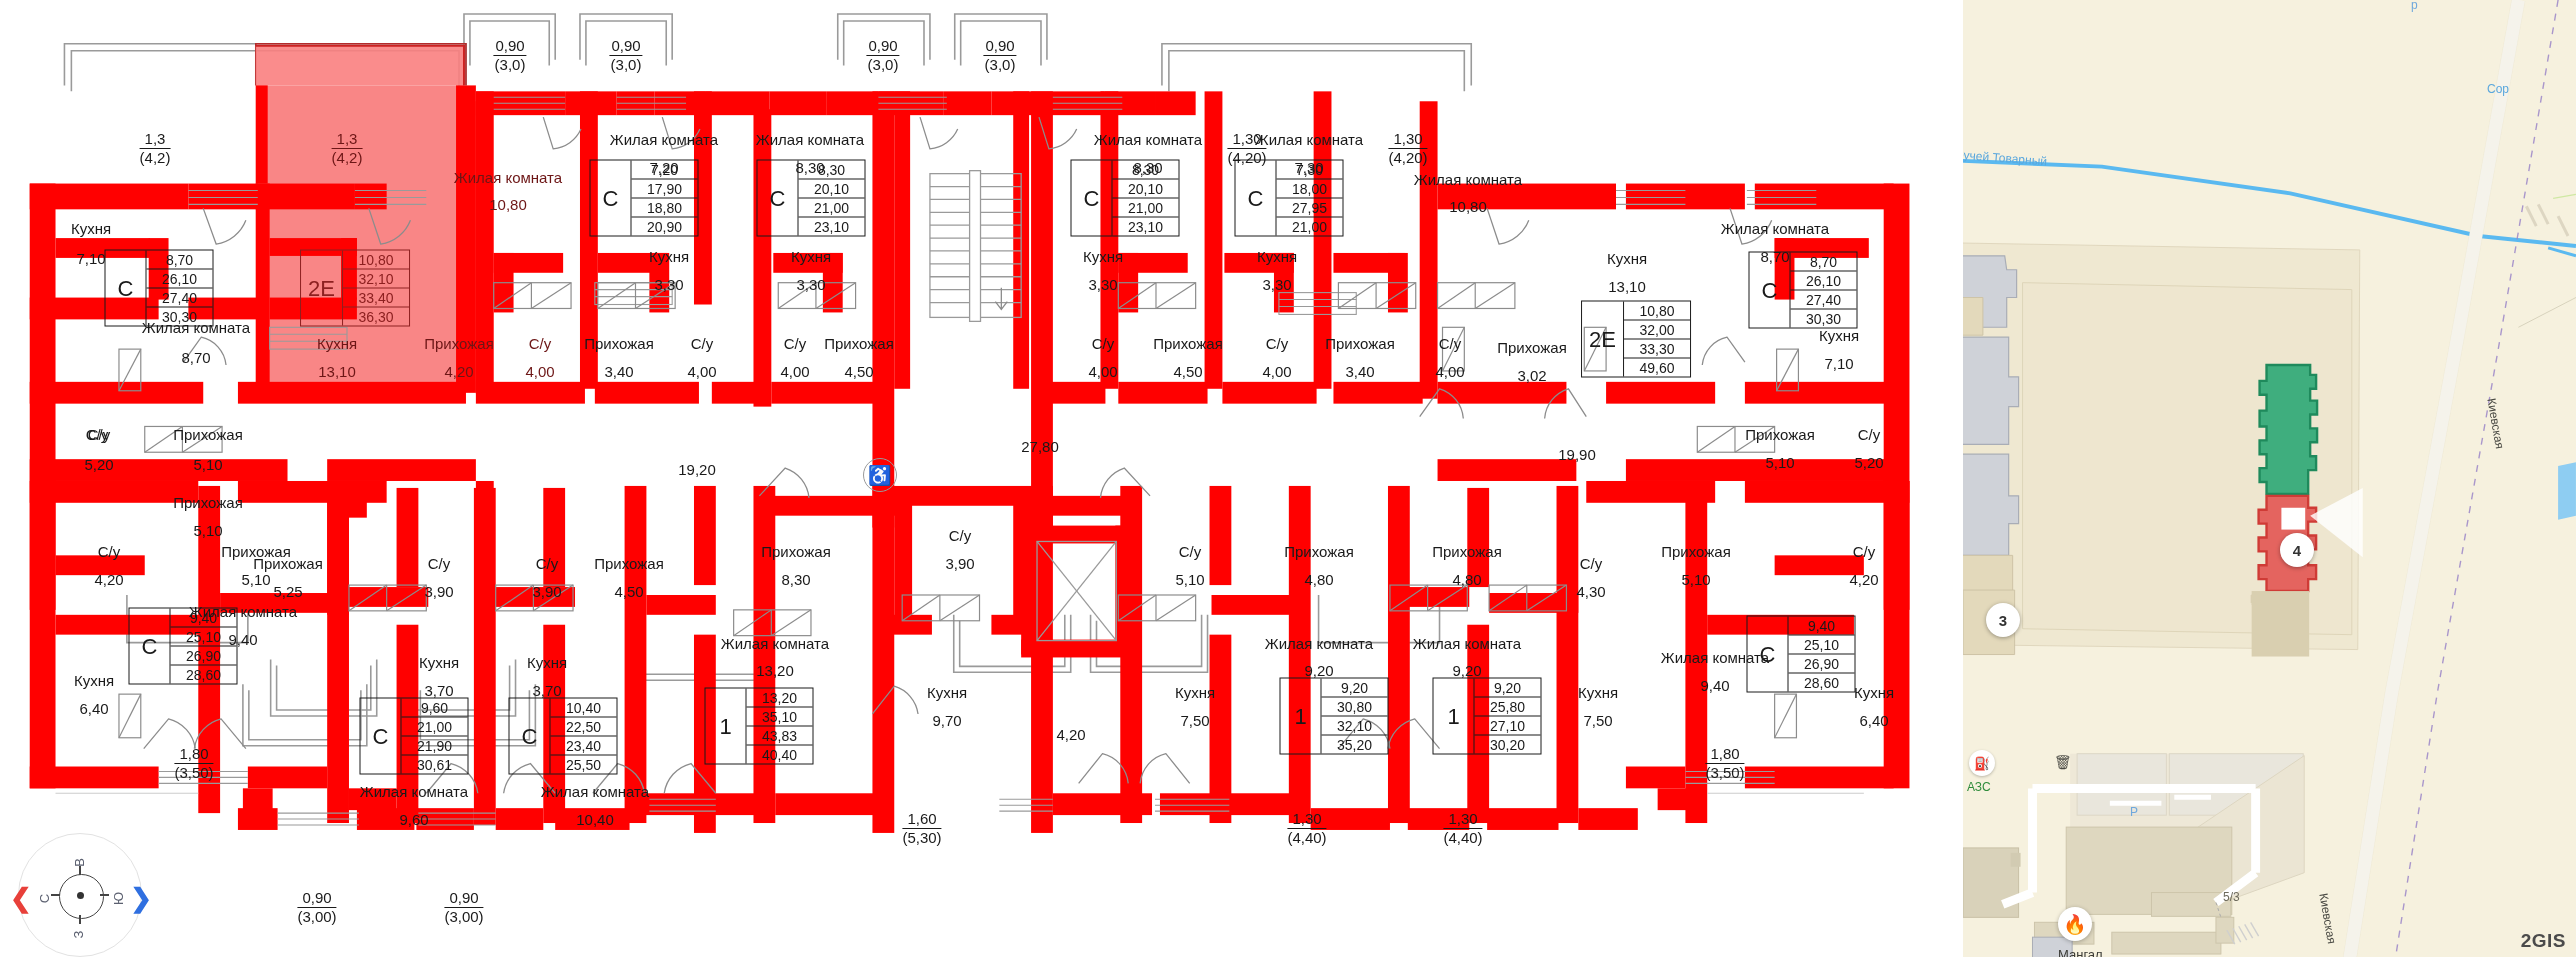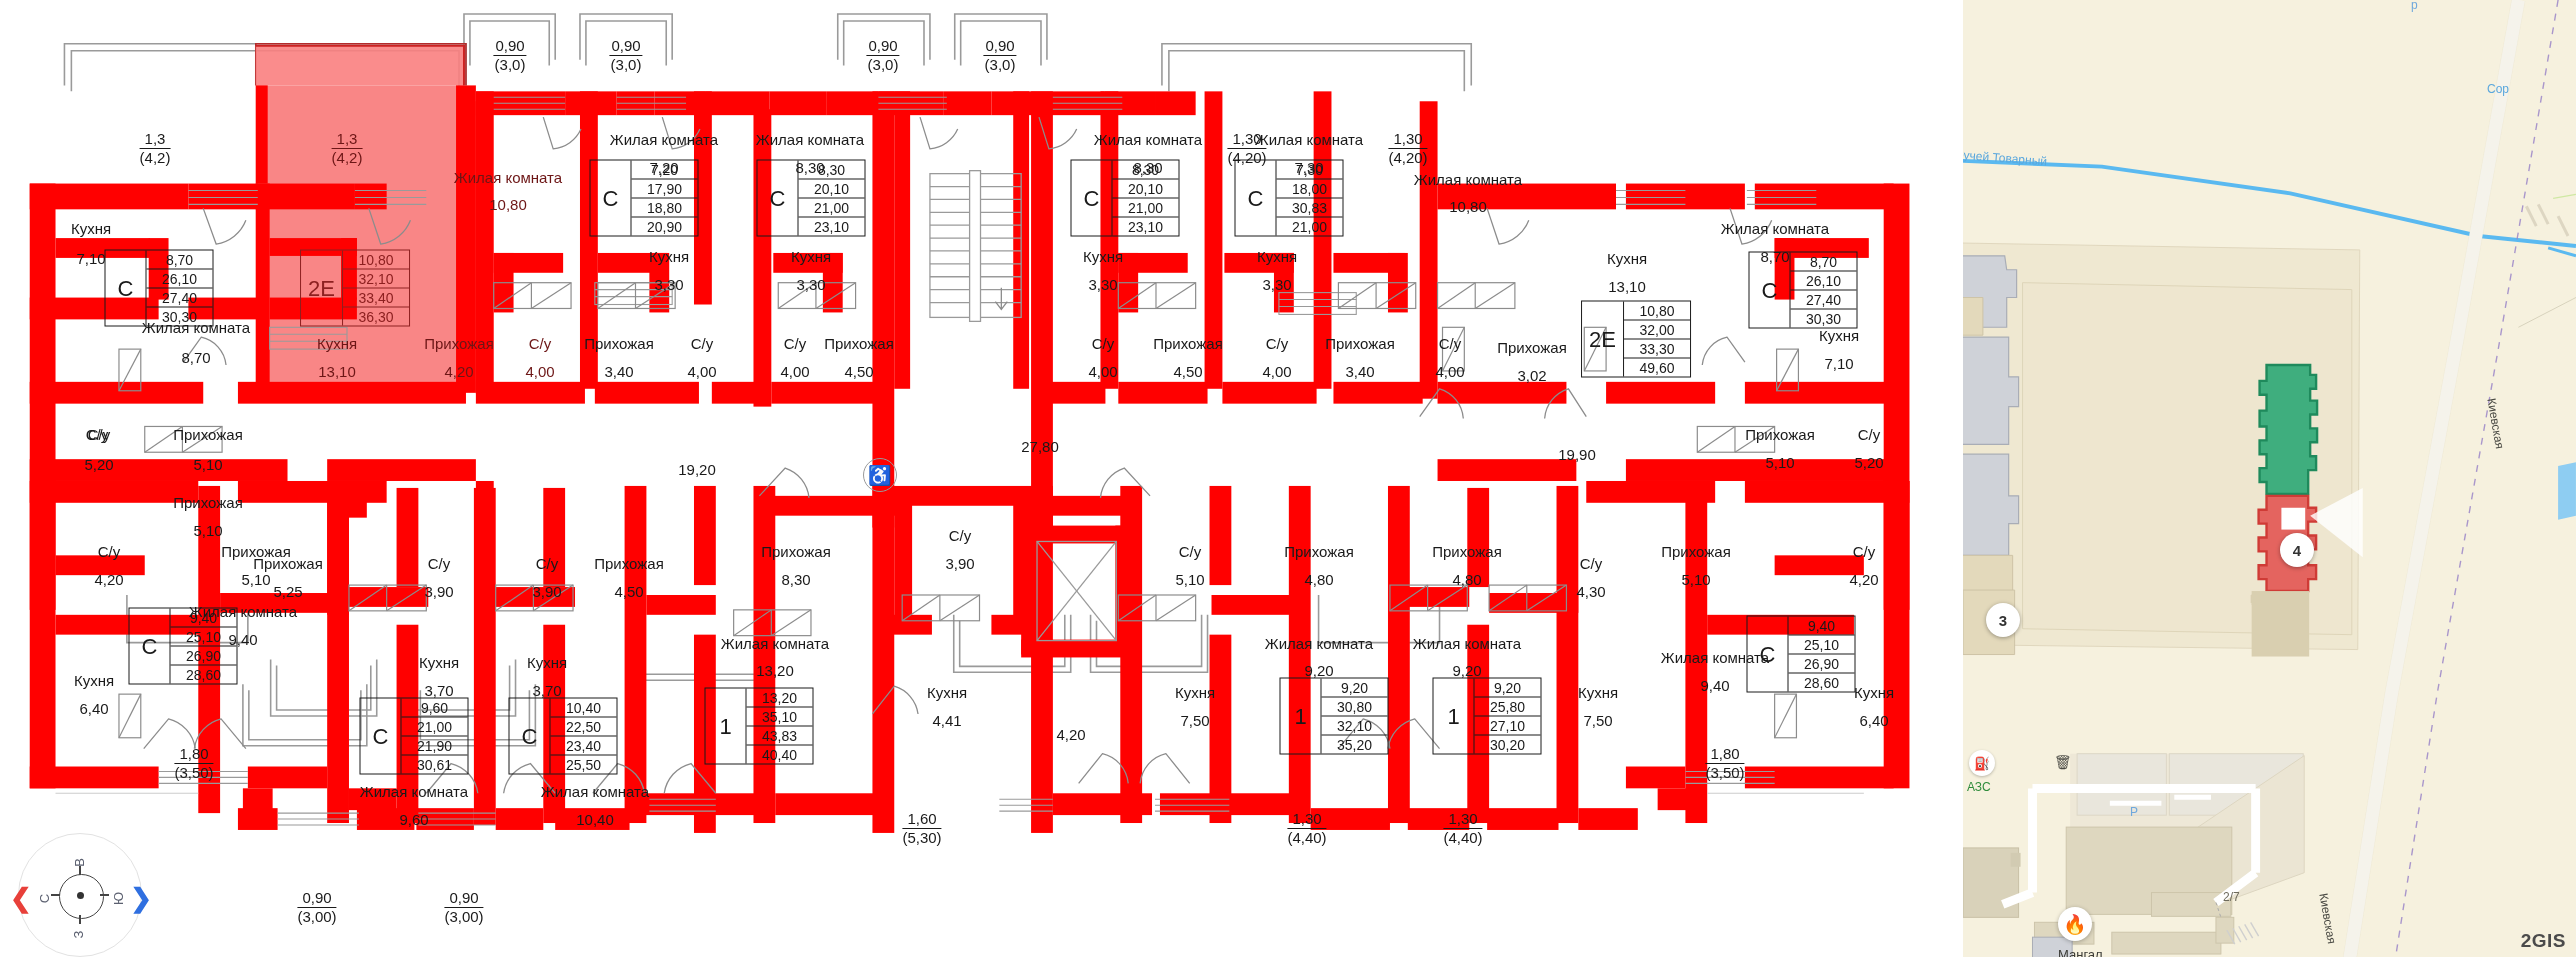--- a/index.html
+++ b/index.html
@@ -695,21 +695,21 @@
     <div class="lbl" style="left:1277px;top:276px">3,30</div>
     <div class="lbl" style="left:1277px;top:335px">С/у</div>
     <div class="lbl" style="left:1277px;top:363px">4,00</div>
     <div class="lbl" style="left:1360px;top:335px">Прихожая</div>
     <div class="lbl" style="left:1360px;top:363px">3,40</div>
     <div class="spec" style="left:1289px;top:198px">
       <div class="k">C</div>
       <div class="v">
         <span>7,30</span>
         <span>18,00</span>
-        <span>30,83</span>
+        <span>27,95</span>
         <span>21,00</span>
       </div>
     </div>
 
     <div class="lbl" style="left:1468px;top:171px">Жилая комната</div>
     <div class="lbl" style="left:1468px;top:198px">10,80</div>
     <div class="lbl" style="left:1627px;top:250px">Кухня</div>
     <div class="lbl" style="left:1627px;top:278px">13,10</div>
     <div class="lbl" style="left:1450px;top:335px">С/у</div>
     <div class="lbl" style="left:1450px;top:363px">4,00</div>
@@ -801,21 +801,21 @@
       </div>
     </div>
 
     <div class="lbl" style="left:796px;top:543px">Прихожая</div>
     <div class="lbl" style="left:796px;top:571px">8,30</div>
     <div class="lbl" style="left:960px;top:527px">С/у</div>
     <div class="lbl" style="left:960px;top:555px">3,90</div>
     <div class="lbl" style="left:775px;top:635px">Жилая комната</div>
     <div class="lbl" style="left:775px;top:662px">13,20</div>
     <div class="lbl" style="left:947px;top:684px">Кухня</div>
-    <div class="lbl" style="left:947px;top:712px">4,41</div>
+    <div class="lbl" style="left:947px;top:712px">9,70</div>
     <div class="spec" style="left:759px;top:726px">
       <div class="k">1</div>
       <div class="v">
         <span>13,20</span>
         <span>35,10</span>
         <span>43,83</span>
         <span>40,40</span>
       </div>
     </div>
 
@@ -973,21 +973,21 @@
       </g>
       <path d="M595 200 L618 196" fill="none" stroke="#cfe8a3" stroke-width="1.4"></path>
     </svg>
 
     <div class="mlab water" style="left:-6px;top:151px;transform:rotate(4.5deg);">ручей Товарный</div>
     <div class="mlab water" style="left:524px;top:82px;">Сор</div>
     <div class="mlab street" style="left:535px;top:397px;transform:rotate(80deg);transform-origin:left top;">Киевская</div>
     <div class="mlab street" style="left:367px;top:892px;transform:rotate(80deg);transform-origin:left top;">Киевская</div>
     <div class="mlab poi" style="left:4px;top:780px;">АЗС</div>
     <div class="mlab" style="left:95px;top:947px;font-size:13px;color:#3b3b36;">Мангал</div>
-    <div class="mlab" style="left:260px;top:890px;font-size:12px;color:#6d6a5c;">2/7</div>
+    <div class="mlab" style="left:260px;top:890px;font-size:12px;color:#6d6a5c;">5/3</div>
     <div class="mlab" style="left:167px;top:805px;font-size:12px;color:#6fa8dc;">P</div>
     <div class="mlab" style="left:448px;top:-2px;font-size:12px;color:#6fa8dc;">p</div>
 
     <div class="mlab" style="left:91px;top:754px;font-size:14px;color:#4a4a44;">🗑</div>
 
     <div class="fuel" style="left:6px;top:750px;">⛽</div>
 
     <div class="flame" style="left:95px;top:907px;">🔥</div>
 
     <div class="pin" style="left:23px;top:603px;">

